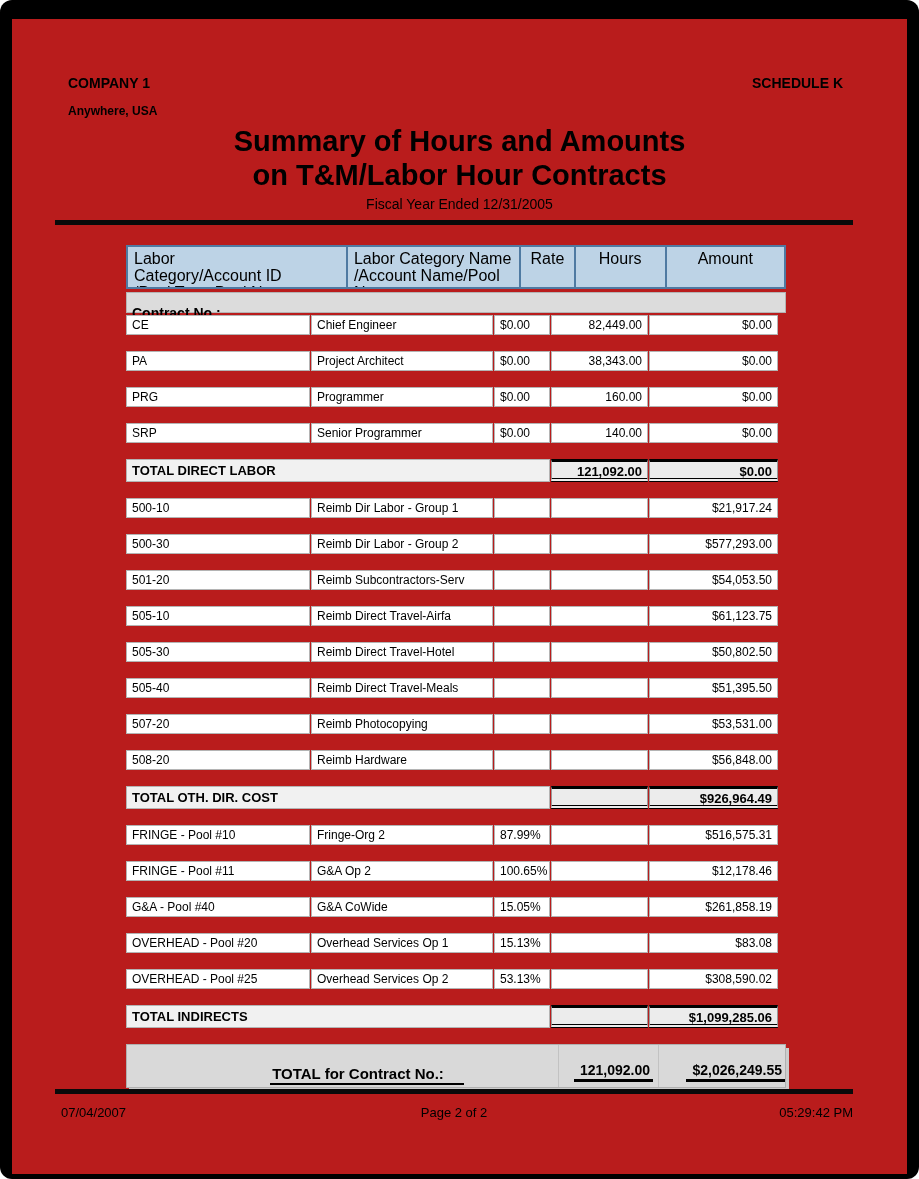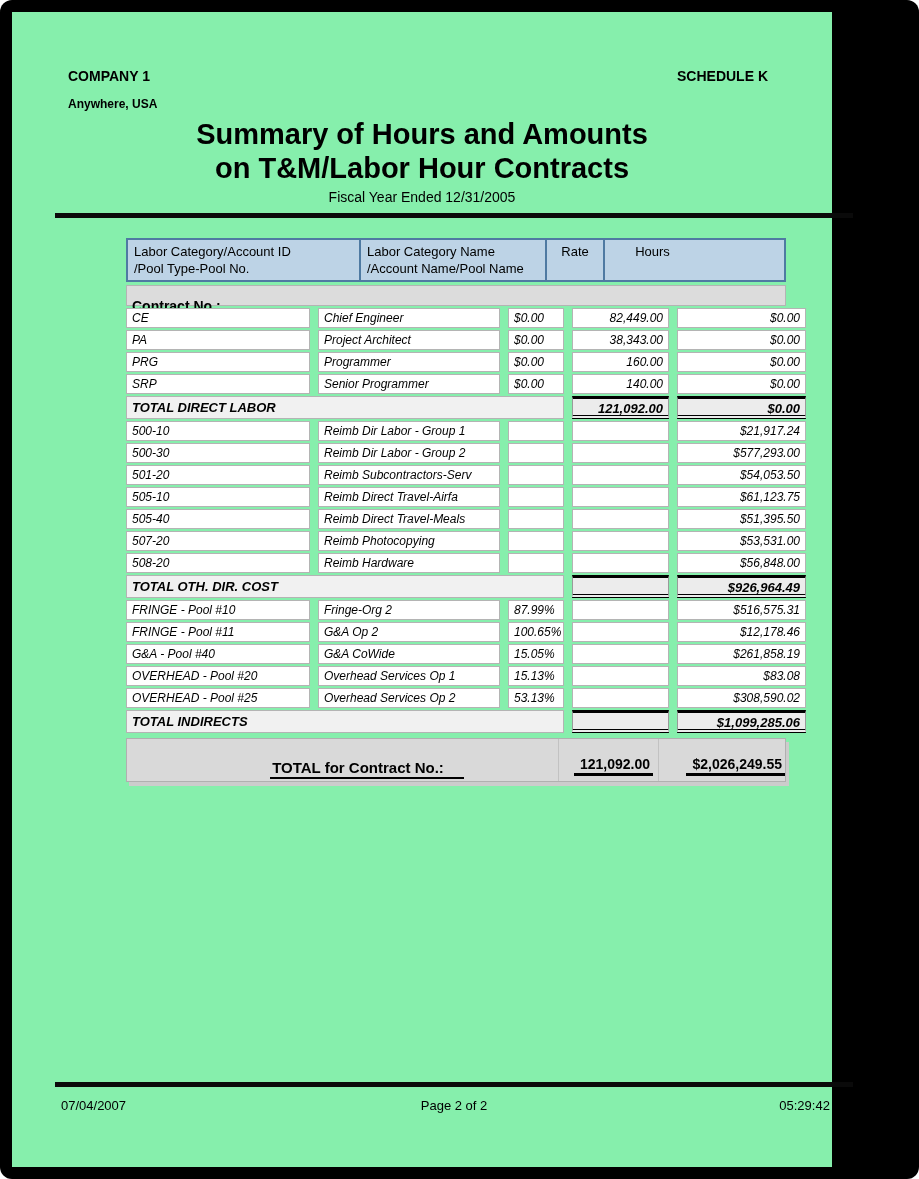--- a/index.html
+++ b/index.html
@@ -1,45 +1,45 @@
 <!DOCTYPE html>
 <html><head>
 <meta charset="utf-8">
 <style>
   * { box-sizing: border-box; margin: 0; padding: 0; }
   html,body { background:#fff; }
   body { font-family: "Liberation Sans", sans-serif; color:#000; }
 
   .frame { position:relative; width:919px; height:1179px; background:#000; border-radius:12px; overflow:hidden; }
-  .page  { position:absolute; left:12px; top:12px; width:820px; height:1155px; background:#86efac; }
+  .page  { position:absolute; left:12px; top:19px; width:895px; height:1155px; background:#b91c1c; }
 
   
   .company  { position:absolute; left:56px; top:56px;  font-size:14px; font-weight:bold; }
   .location { position:absolute; left:56px; top:85px;  font-size:12px; font-weight:bold; }
   .schedule { position:absolute; right:64px; top:56px; font-size:14px; font-weight:bold; }
   .title    { position:absolute; left:0; top:105px; width:100%; text-align:center;
               font-size:29px; font-weight:bold; line-height:34px; }
   .subtitle { position:absolute; left:0; top:177px; width:100%; text-align:center; font-size:14px; }
   .rule-top { position:absolute; left:43px; top:201px; width:798px; height:5px; background:#0a0a0a; }
 
   
   .tbl { position:absolute; left:114px; top:226px; width:660px; }
 
   .thead { display:flex; width:660px; height:44px; background:#bdd3e6;
            border:2px solid #4f7aa2; margin-bottom:3px; }
-  .th { border-left:2px solid #4f7aa2; font-size:13px; line-height:17px; padding:3px 6px; overflow:hidden; }
+  .th { border-left:2px solid #4f7aa2; font-size:16px; line-height:17px; padding:3px 6px; overflow:hidden; }
   .th:first-child { border-left:none; }
   .th.c1 { width:187px; }
   .th.c2 { width:186px;margin-left:44px; }
   .th.c3 { width:58px;  text-align:center; }
   .th.c4 { width:97px;  text-align:center; }
   .th.c5 { width:128px; text-align:center; }
 
   .trow { display:grid; grid-template-columns:184px 182px 56px 97px 129px;
-          column-gap:8px; margin-bottom:2px;font-style:italic; }
+          column-gap:1px; margin-bottom:16px; }
 
   .cell { height:20px; border:1px solid #b4b4b4; background:#fff; font-size:12px;
           padding:2px 5px 0 5px; overflow:hidden; white-space:nowrap; }
   .cell.num { text-align:right; }
 
   .secrow  { margin-bottom:2px; }
   .secband { height:21px; background:#dcdcdc; border:1px solid #b4b4b4;
              font-size:14px; font-weight:bold; padding:12px 0 0 5px; }
 
   .totlabel { grid-column:1 / 4; height:23px; background:#f1f1f1; border:1px solid #b4b4b4;
@@ -92,20 +92,21 @@
         <div class="th c1">
           <div>Labor Category/Account ID</div>
           <div>/Pool Type-Pool No.</div>
         </div>
         <div class="th c2">
           <div>Labor Category Name</div>
           <div>/Account Name/Pool Name</div>
         </div>
         <div class="th c3">Rate</div>
         <div class="th c4">Hours</div>
+        <div class="th c5">Amount</div>
       </div>
       <div id="tbody">
           <div class="secrow">
             <div class="secband">Contract No.:</div>
           </div>
           <div class="trow">
             <div class="cell">CE</div>
             <div class="cell">Chief Engineer</div>
             <div class="cell">$0.00</div>
             <div class="cell num">82,449.00</div>
@@ -157,20 +158,27 @@
             <div class="cell"></div>
             <div class="cell num"></div>
             <div class="cell num">$54,053.50</div>
           </div>
           <div class="trow">
             <div class="cell">505-10</div>
             <div class="cell">Reimb Direct Travel-Airfa</div>
             <div class="cell"></div>
             <div class="cell num"></div>
             <div class="cell num">$61,123.75</div>
+          </div>
+          <div class="trow">
+            <div class="cell">505-30</div>
+            <div class="cell">Reimb Direct Travel-Hotel</div>
+            <div class="cell"></div>
+            <div class="cell num"></div>
+            <div class="cell num">$50,802.50</div>
           </div>
           <div class="trow">
             <div class="cell">505-40</div>
             <div class="cell">Reimb Direct Travel-Meals</div>
             <div class="cell"></div>
             <div class="cell num"></div>
             <div class="cell num">$51,395.50</div>
           </div>
           <div class="trow">
             <div class="cell">507-20</div>

